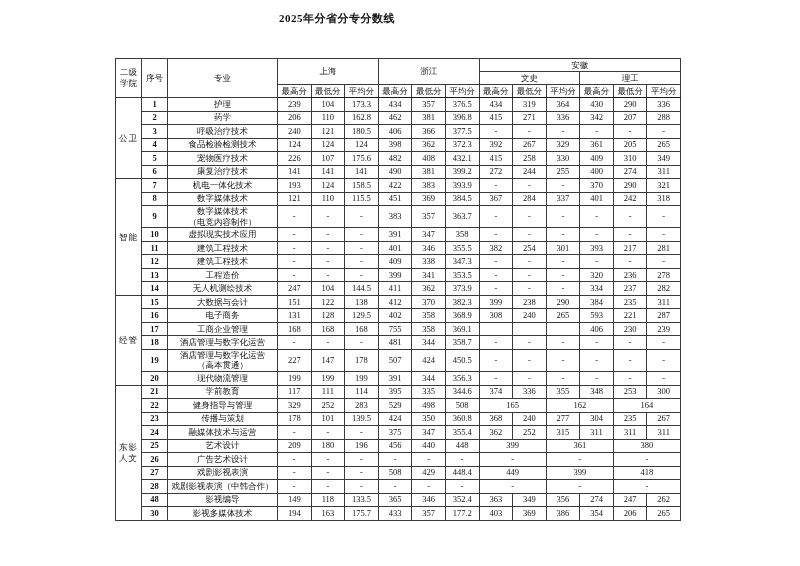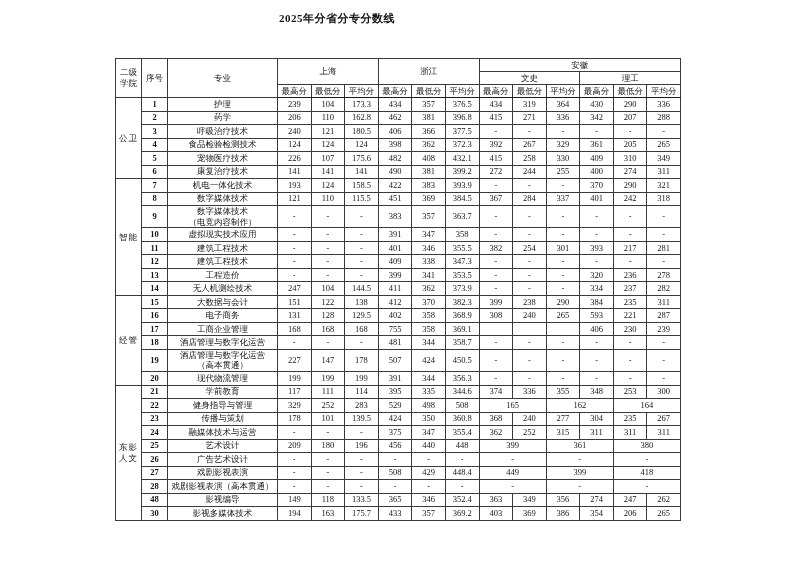--- a/index.html
+++ b/index.html
@@ -507,21 +507,21 @@
         <td>-</td>
         <td>508</td>
         <td>429</td>
         <td>448.4</td>
         <td colspan="2">449</td>
         <td colspan="2">399</td>
         <td colspan="2">418</td>
       </tr>
       <tr>
         <td class="cell-no">28</td>
-        <td class="cell-major">戏剧影视表演（高本贯通）</td>
+        <td class="cell-major">戏剧影视表演（中韩合作）</td>
         <td>-</td>
         <td>-</td>
         <td>-</td>
         <td>-</td>
         <td>-</td>
         <td>-</td>
         <td colspan="2">-</td>
         <td colspan="2">-</td>
         <td colspan="2">-</td>
       </tr>
@@ -542,21 +542,21 @@
         <td>262</td>
       </tr>
       <tr>
         <td class="cell-no">30</td>
         <td class="cell-major">影视多媒体技术</td>
         <td>194</td>
         <td>163</td>
         <td>175.7</td>
         <td>433</td>
         <td>357</td>
-        <td>369.2</td>
+        <td>177.2</td>
         <td>403</td>
         <td>369</td>
         <td>386</td>
         <td>354</td>
         <td>206</td>
         <td>265</td>
       </tr>
     </tbody>
 </table>
 

